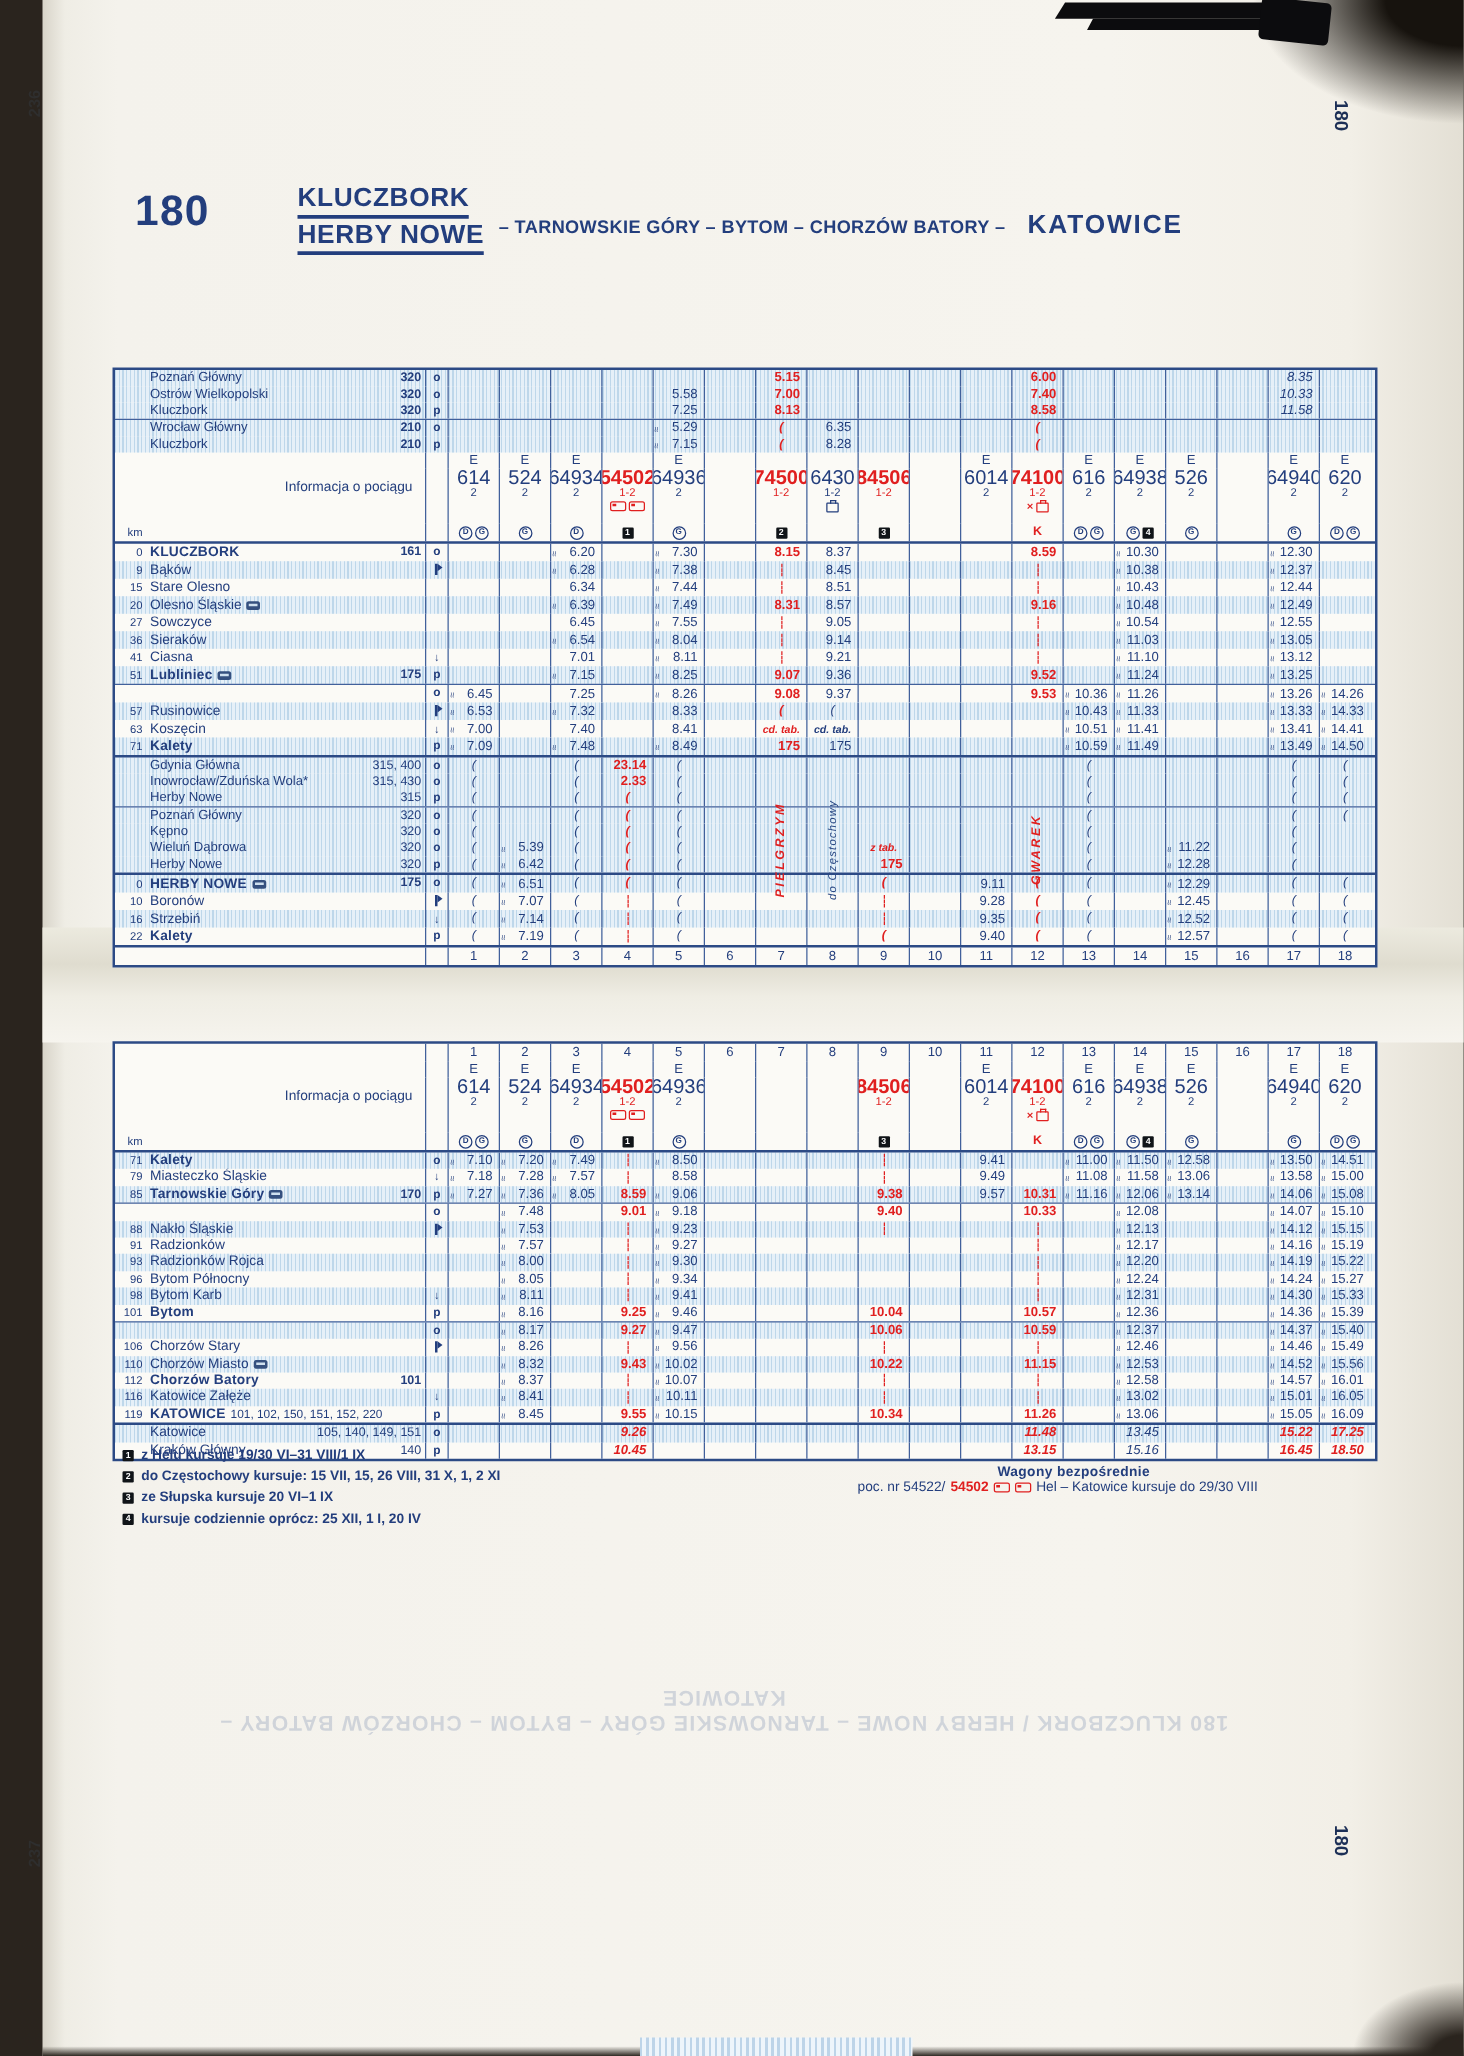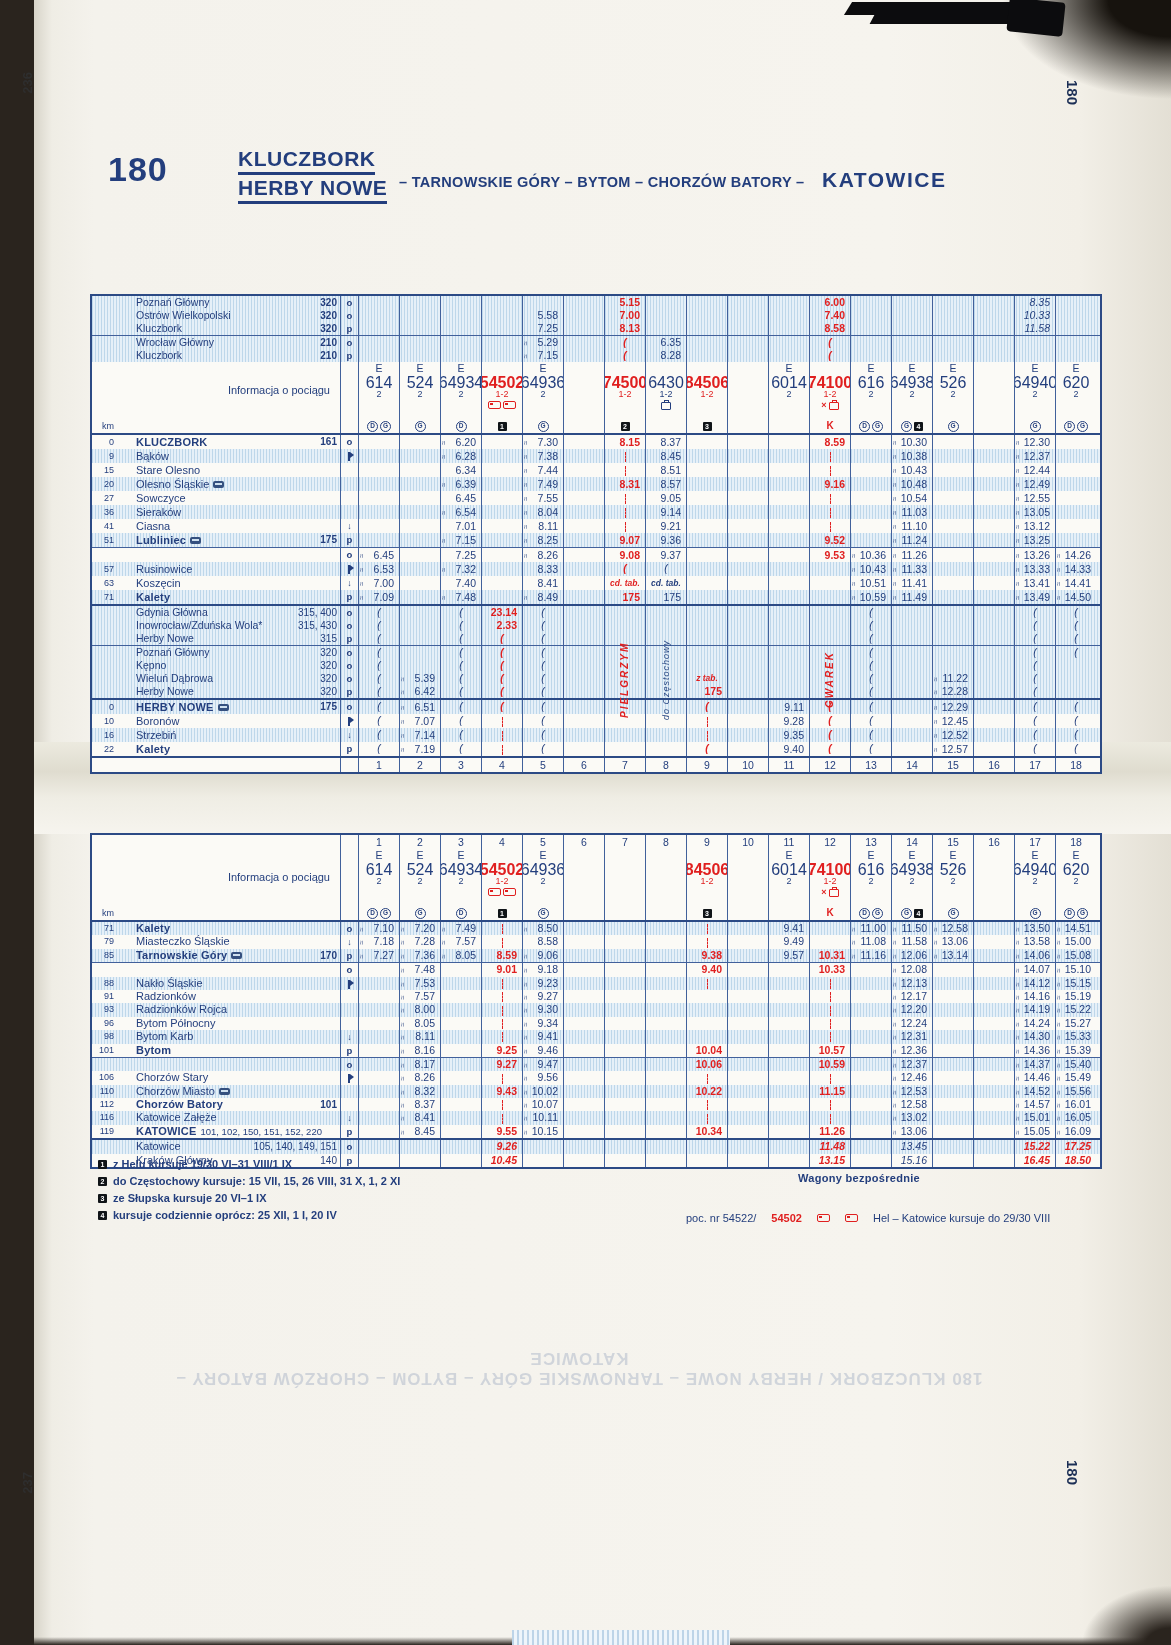--- a/index.html
+++ b/index.html
@@ -34,21 +34,21 @@
   .hkat{left:788px;top:168px;font-size:21px;font-weight:700;letter-spacing:1.5px;}
 
   
   .ttable{position:absolute;left:56px;width:1008px;border:2px solid #2c4a85;
         background:#fbfaf6;color:#233e7d;}
   .t1{top:294px;}
   .t2{top:833px;}
   .trow{display:flex;height:14px;line-height:14px;position:relative;}
   .c{box-sizing:border-box;overflow:hidden;white-space:nowrap;}
   .ckm{width:24px;font-size:9px;text-align:right;padding-right:2px;}
-  .cnm{width:224px;display:flex;align-items:center;padding-left:20px;font-size:11px;gap:4px;}
+  .cnm{width:224px;display:flex;align-items:center;padding-left:4px;font-size:11px;gap:4px;}
   .cnm .snm.b{font-weight:700;letter-spacing:.2px;}
   .sfx{font-size:9.5px;}
   .tbn{margin-left:auto;padding-right:3px;font-size:10px;font-weight:700;}
   .it .snm,.it .tbn{font-weight:400;}
   .cad{width:18px;font-size:9.5px;font-weight:700;text-align:center;border-left:1px solid #41609b;}
   .ct{width:41px;border-left:1px solid #41609b;font-size:10.5px;text-align:right;
       padding-right:5px;position:relative;}
   .ct.red{color:#e01f1f;font-weight:700;}
   .ct.it{font-style:italic;}
   .ct.pr{text-align:center;padding-right:0;font-size:10px;font-style:italic;}
@@ -104,21 +104,21 @@
         font-weight:700;font-style:italic;font-size:10px;letter-spacing:2px;
         display:flex;align-items:center;justify-content:center;}
   .vlab.red{color:#e01f1f;}
   .vlab.navy{color:#2c4a85;font-weight:400;font-size:9px;letter-spacing:1px;}
 
   
   .fns{position:absolute;left:64px;top:1158px;color:#233e7d;font-size:11px;font-weight:700;}
   .fns .frow{display:flex;align-items:center;gap:6px;margin-bottom:5px;}
   .wag{position:absolute;left:590px;top:1172px;width:470px;color:#233e7d;font-size:11px;}
   .wag .wti{font-weight:700;text-align:center;letter-spacing:.3px;}
-  .wag .wln{padding-left:62px;display:flex;align-items:center;gap:15px;margin-top:28px;}
+  .wag .wln{padding-left:62px;display:flex;align-items:center;gap:4px;}
   .wag .wred{color:#e01f1f;font-weight:700;}
 
   .ghost{position:absolute;left:105px;top:1348px;width:880px;transform:scale(-1,-1);
          opacity:.20;color:#3f5c93;font-weight:700;filter:blur(.6px);font-size:17px;
          text-align:center;letter-spacing:1px;}
 </style>
 </head>
 <body>
 
 <div class="page">

